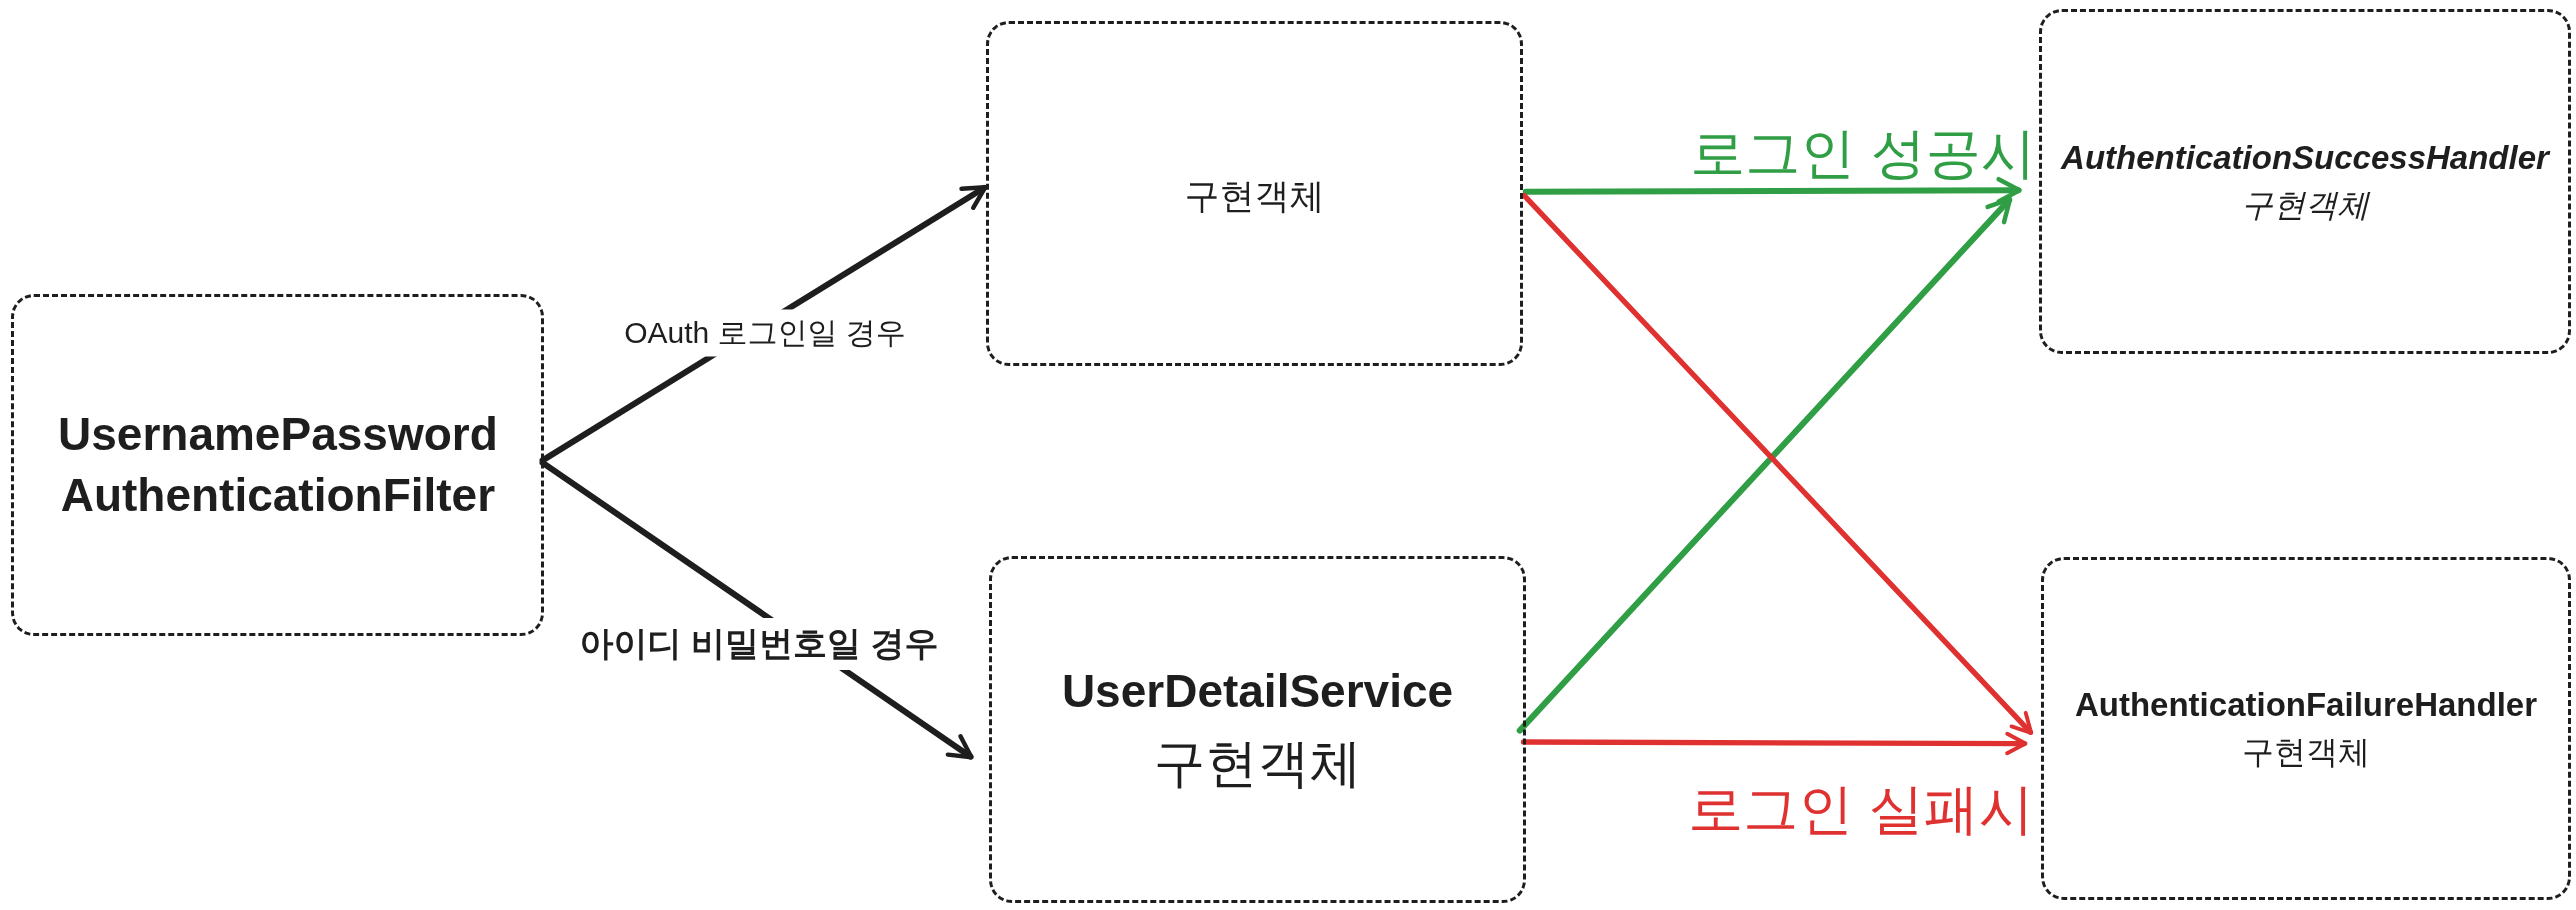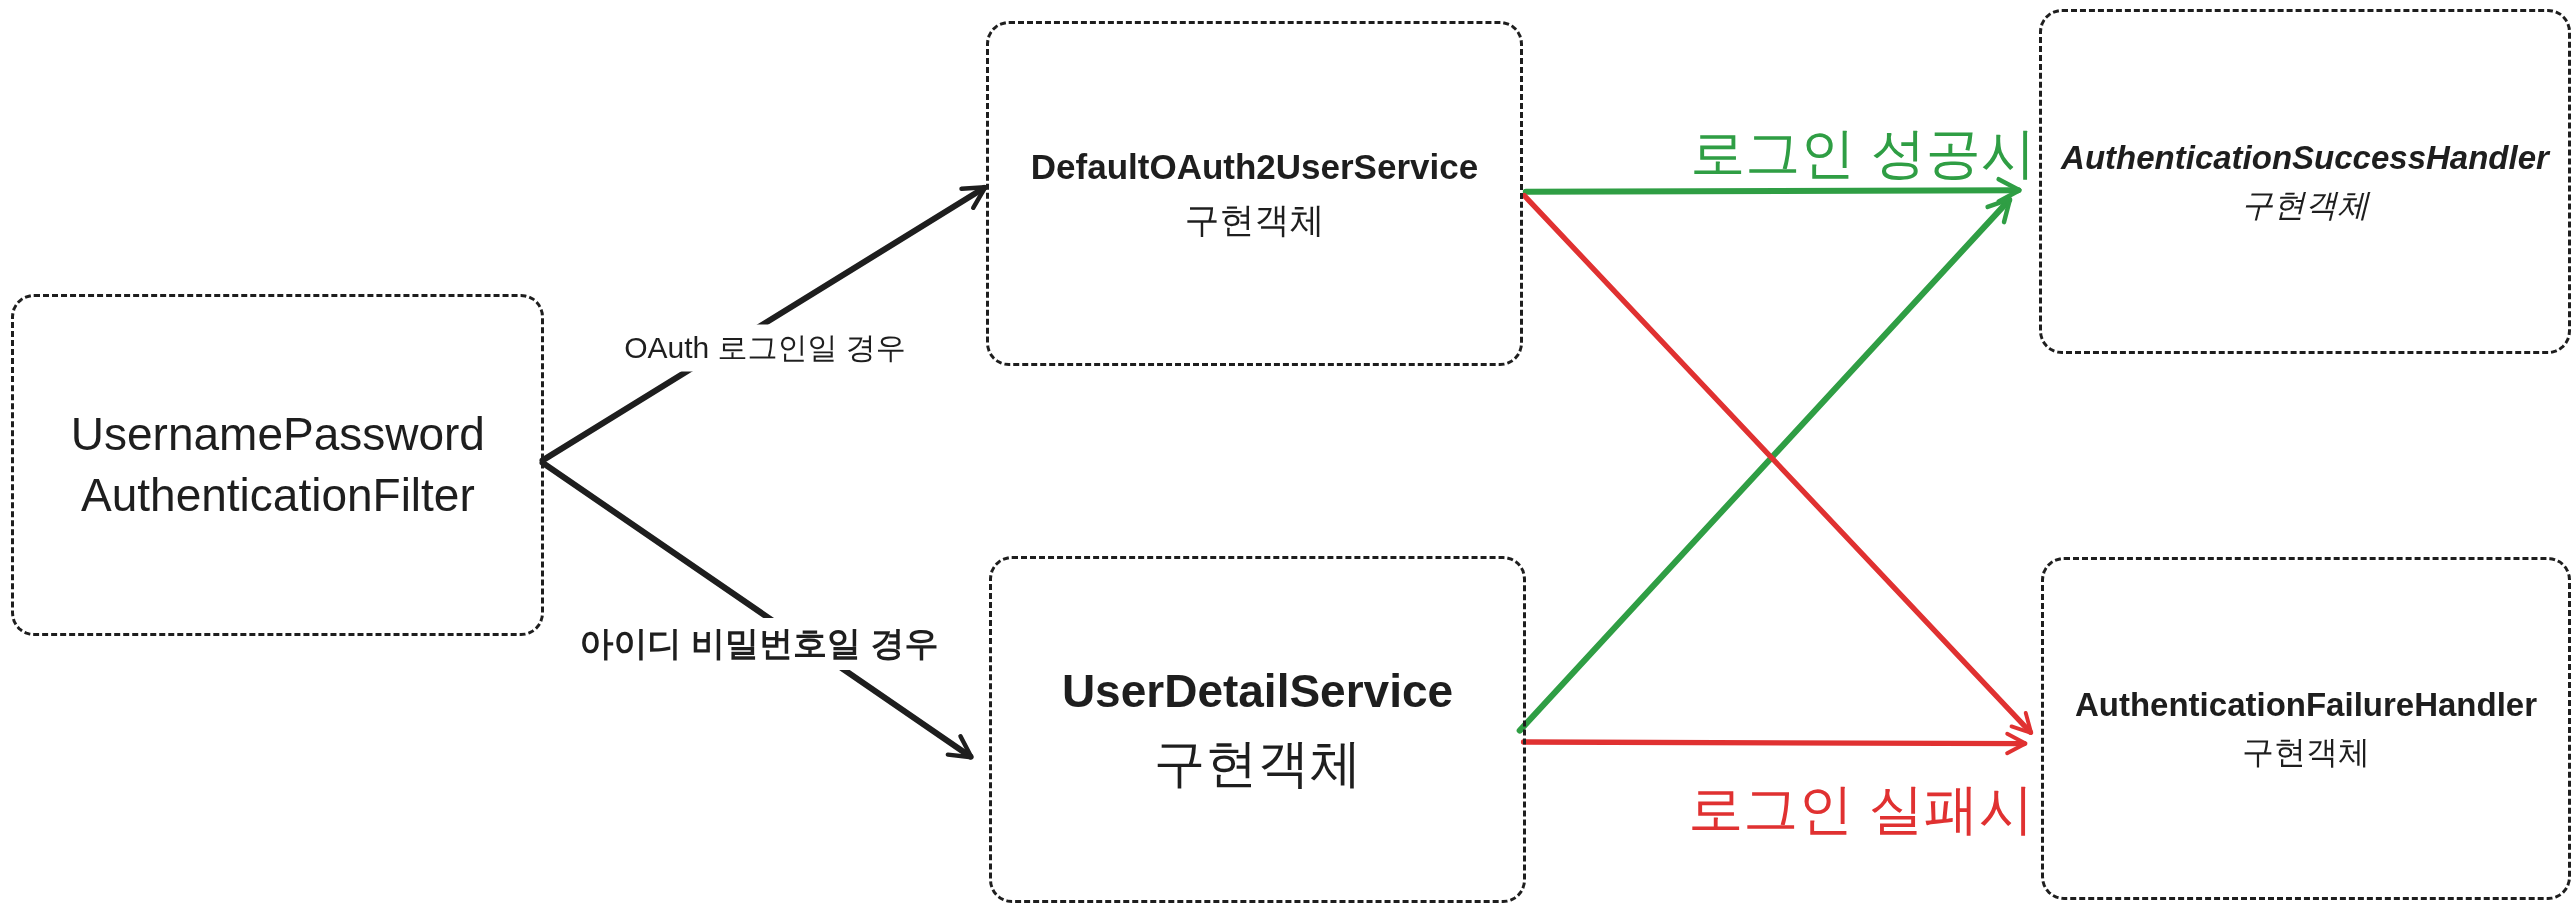--- a/index.html
+++ b/index.html
@@ -35,40 +35,40 @@
     display:flex;flex-direction:column;
     justify-content:center;align-items:center;
     text-align:center;
     line-height:1.32;
     background:transparent;
   }
   .box .en{font-weight:700;white-space:nowrap;}
   .box .ko{font-weight:400;white-space:nowrap;}
 
   #box-filter{left:11.4px;top:294px;width:533px;height:342px;font-size:46px;}
-  #box-filter .en{font-weight:400;}
+  #box-filter .en{font-weight:700;}
   #box-oauth-service{left:986px;top:21px;width:537px;height:345px;}
   #box-oauth-service .en{font-size:35px;}
   #box-oauth-service .ko{font-size:35px;margin-top:6px;}
   #box-userdetail-service{left:989px;top:556px;width:537px;height:347px;}
   #box-userdetail-service .en{font-size:46px;}
   #box-userdetail-service .ko{font-size:52px;margin-top:7.6px;}
   #box-success-handler{left:2039px;top:9px;width:532px;height:345px;font-style:italic;}
   #box-success-handler .en{font-size:33px;}
   #box-success-handler .ko{font-size:32px;margin-top:4.6px;}
   #box-failure-handler{left:2041px;top:557px;width:530px;height:343px;justify-content:center;}
   #box-failure-handler .en{font-size:33px;}
   #box-failure-handler .ko{font-size:32px;margin-top:4.6px;}
 
   .edge-label{
     position:absolute;
     transform:translate(-50%,-50%);
     white-space:nowrap;
   }
-  #label-oauth-case{left:765px;top:348px;font-size:30px;color:var(--stroke);background:var(--background);padding:3px 9px;}
+  #label-oauth-case{left:765px;top:333px;font-size:30px;color:var(--stroke);background:var(--background);padding:3px 9px;}
   #label-userpass-case{left:759px;top:644px;font-size:34px;color:var(--stroke);background:var(--background);padding:3px 9px;font-weight:bold;}
   #label-login-success{left:1863px;top:154px;font-size:55px;color:var(--success);}
   #label-login-failure{left:1861px;top:810px;font-size:55px;color:var(--failure);}
 </style>
 </head>
 <body>
 
 <div class="canvas">
 
   <svg class="arrow-layer" viewBox="0 0 3385 1197" aria-hidden="true">
@@ -93,21 +93,20 @@
     <path class="edge edge-red" d="M2003,257 L2668,962" marker-end="url(#head-red)"></path>
     <path class="edge edge-red" d="M2002,975 L2660,977" marker-end="url(#head-red)"></path>
   </svg>
 
   <div class="box" id="box-filter">
     <span class="en">UsernamePassword</span>
     <span class="en">AuthenticationFilter</span>
   </div>
 
   <div class="box" id="box-oauth-service">
-    <span class="en">DefaultOAuth2UserService</span>
     <span class="ko">구현객체</span>
   </div>
 
   <div class="box" id="box-userdetail-service">
     <span class="en">UserDetailService</span>
     <span class="ko">구현객체</span>
   </div>
 
   <div class="box" id="box-success-handler">
     <span class="en">AuthenticationSuccessHandler</span>

